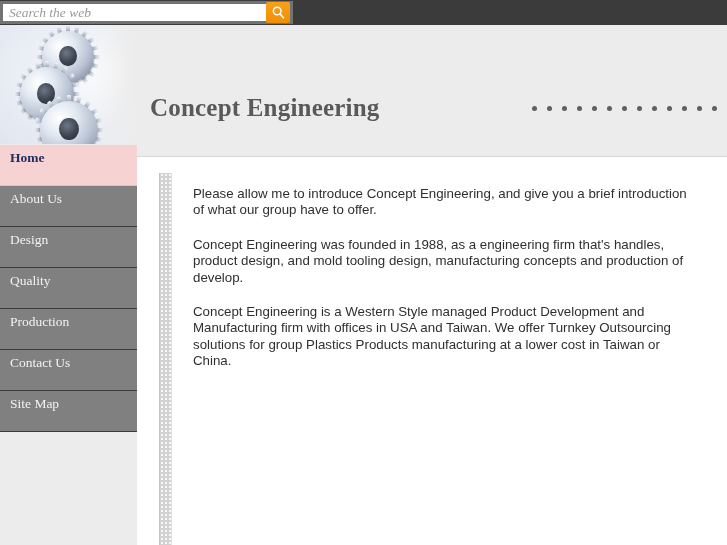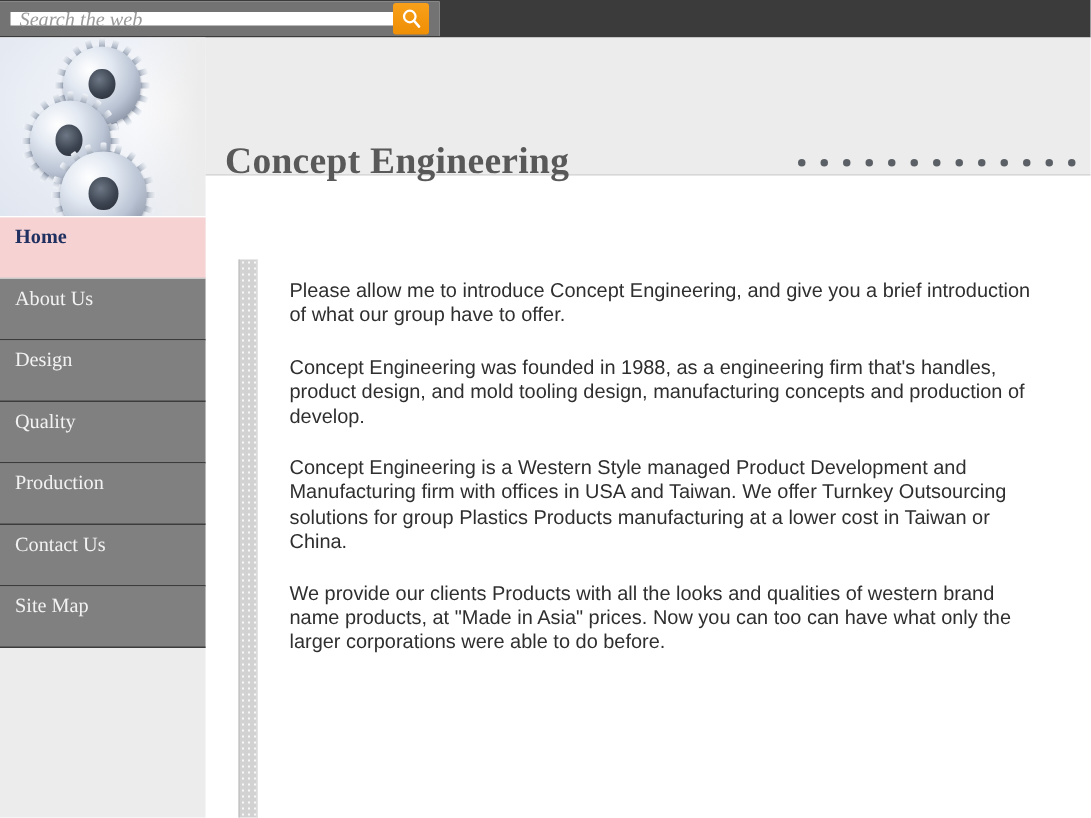--- a/index.html
+++ b/index.html
@@ -20,21 +20,21 @@
     left: 0; top: 0;
     width: 727px; height: 25px;
     background: #3b3b3b;
     box-sizing: border-box;
   }
   #search-wrap {
     position: absolute;
     left: 0; top: 1px;
     width: 293px; height: 23px;
     background: #ffffff;
-    border: 7px solid #737373;
+    border: 3px solid #737373;
     box-sizing: border-box;
     display: flex;
     align-items: center;
     gap: 13px;
   }
   #search-input {
     flex: 1 1 auto;
     height: 21px;
     border: 0;
     outline: none;
@@ -57,21 +57,21 @@
     align-items: center;
     justify-content: center;
     padding: 0;
   }
   #search-button svg { display: block; }
 
   
   #header {
     position: absolute;
     left: 0; top: 25px;
-    width: 727px; height: 92px;
+    width: 727px; height: 132px;
     background: #ececec;
     border-bottom: 1px solid #d8d8d8;
     box-sizing: border-box;
   }
   #gears {
     position: absolute;
     left: 0; top: 0;
     width: 137px; height: 119px;
     overflow: hidden;
     background:
@@ -327,15 +327,14 @@
     </ul>
 </div>
 
 <div id="content-rule"></div>
 
 <div id="content">
   <div id="paragraphs">
       <p class="body">Please allow me to introduce Concept Engineering, and give you a brief introduction of what our group have to offer.</p>
       <p class="body">Concept Engineering was founded in 1988, as a engineering firm that's handles, product design, and mold tooling design, manufacturing concepts and production of develop.</p>
       <p class="body">Concept Engineering is a Western Style managed Product Development and Manufacturing firm with offices in USA and Taiwan. We offer Turnkey Outsourcing solutions for group Plastics Products manufacturing at a lower cost in Taiwan or China.</p>
-      <p class="body">We provide our clients Products with all the looks and qualities of western brand name products, at "Made in Asia" prices. Now you can too can have what only the larger corporations were able to do before.</p>
     </div>
 </div>
 
 </body></html>

